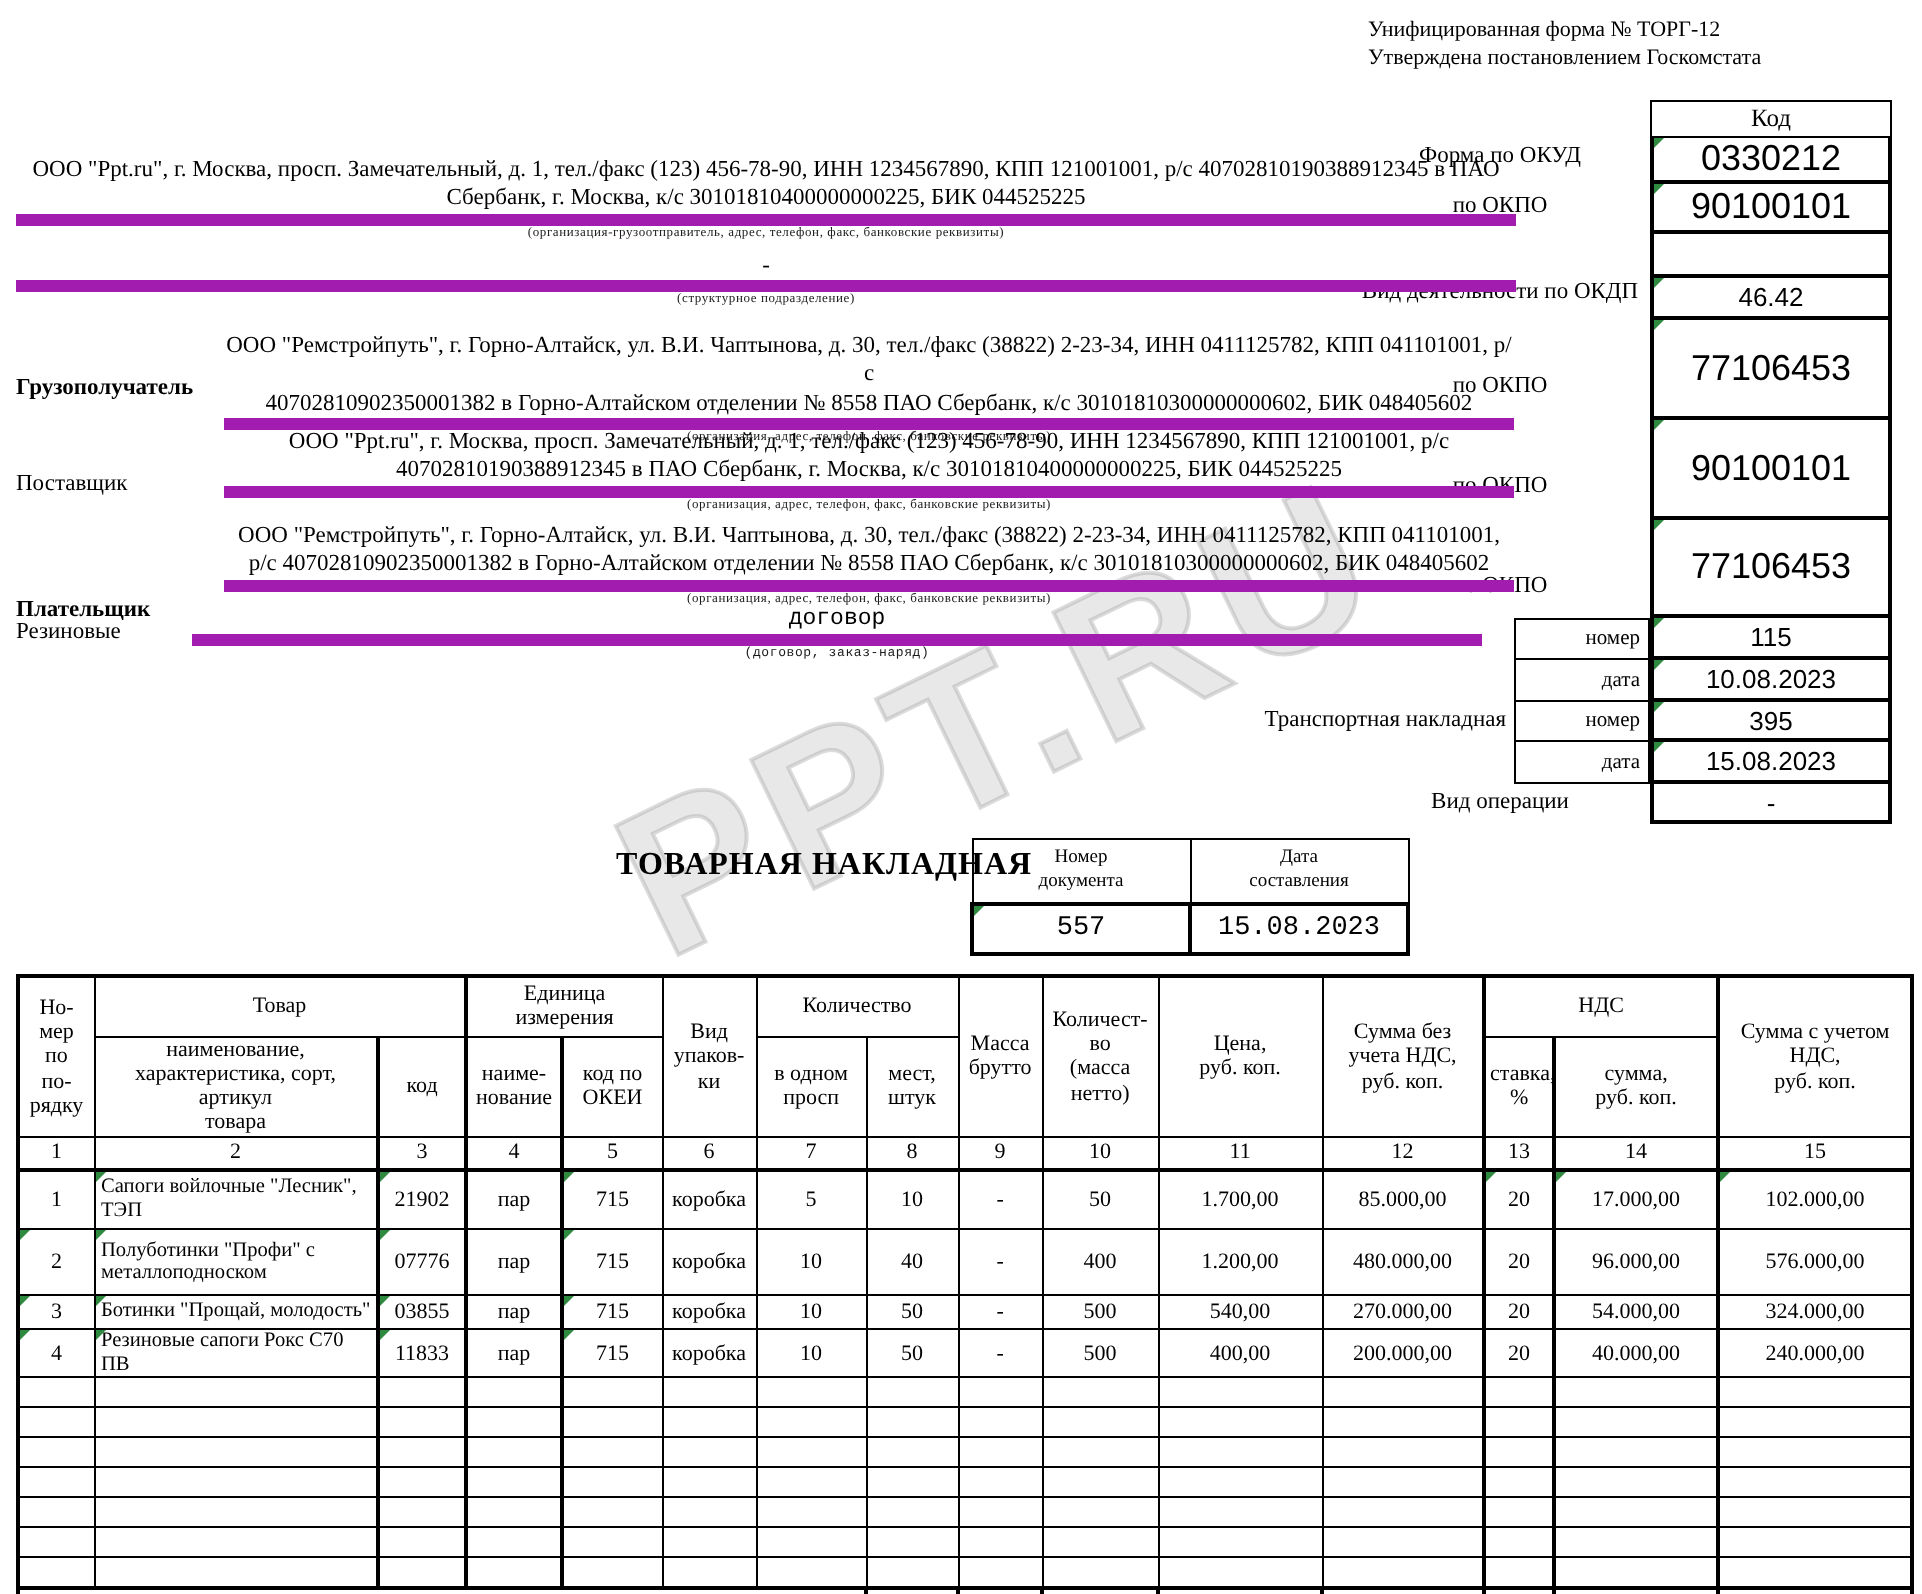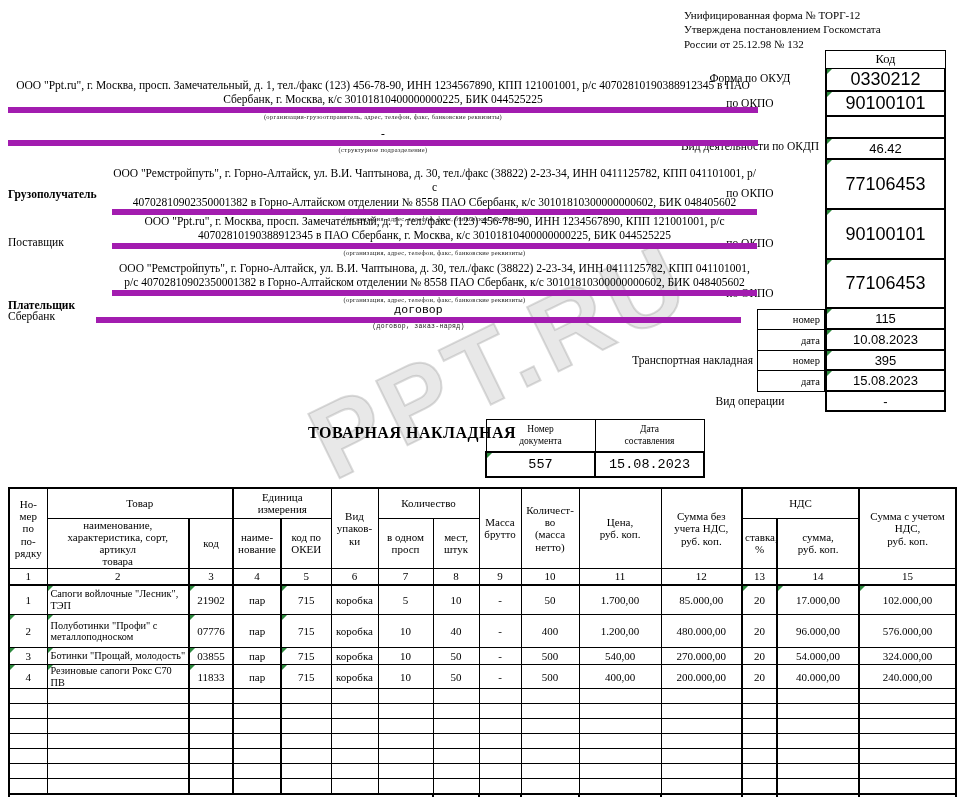--- a/index.html
+++ b/index.html
@@ -73,21 +73,20 @@
 </head>
 <body>
 
 <div id="doc">
 
   <div class="watermark">PPT.RU</div>
 
   <div class="abs form-meta">
     <div>Унифицированная форма № ТОРГ-12</div>
     <div>Утверждена постановлением Госкомстата</div>
-    <div>России от 25.12.98 № 132</div>
   </div>
 
   <div class="abs kodcol">
     <div class="cell hdr" style="height:19px;">Код</div>
     <div class="cell tri" style="height:23px;">0330212</div>
     <div class="cell tri" style="height:25px;">90100101</div>
     <div class="cell" style="height:22px;"></div>
     <div class="cell tri" style="height:21px;font-size:13px;">46.42</div>
     <div class="cell tri" style="height:50px;">77106453</div>
     <div class="cell tri" style="height:50px;">90100101</div>
@@ -139,21 +138,21 @@
     <div class="cap">(организация, адрес, телефон, факс, банковские реквизиты)</div>
   </div>
 
   <div class="abs lbl" style="left:8px;top:299px;font-weight:bold;">Плательщик</div>
   <div class="abs" style="left:112px;top:261px;width:645px;">
     <div class="orgline">ООО "Ремстройпуть", г. Горно-Алтайск, ул. В.И. Чаптынова, д. 30, тел./факс (38822) 2-23-34, ИНН 0411125782, КПП 041101001,</div>
     <div class="orgline uline">р/с 40702810902350001382 в Горно-Алтайском отделении № 8558 ПАО Сбербанк, к/с 30101810300000000602, БИК 048405602</div>
     <div class="cap">(организация, адрес, телефон, факс, банковские реквизиты)</div>
   </div>
 
-  <div class="abs lbl" style="left:8px;top:310px;">Сбербанк</div>
+  <div class="abs lbl" style="left:8px;top:310px;">Резиновые</div>
   <div class="abs" style="left:96px;top:303px;width:645px;font-family:Liberation Mono, monospace;">
     <div class="orgline uline">договор</div>
     <div class="cap">(договор, заказ-наряд)</div>
   </div>
 
   <div class="abs title" style="left:288px;top:424px;margin-left:20px;">ТОВАРНАЯ НАКЛАДНАЯ</div>
   <div class="abs docbox">
     <table>
       <tbody>
           <tr>

